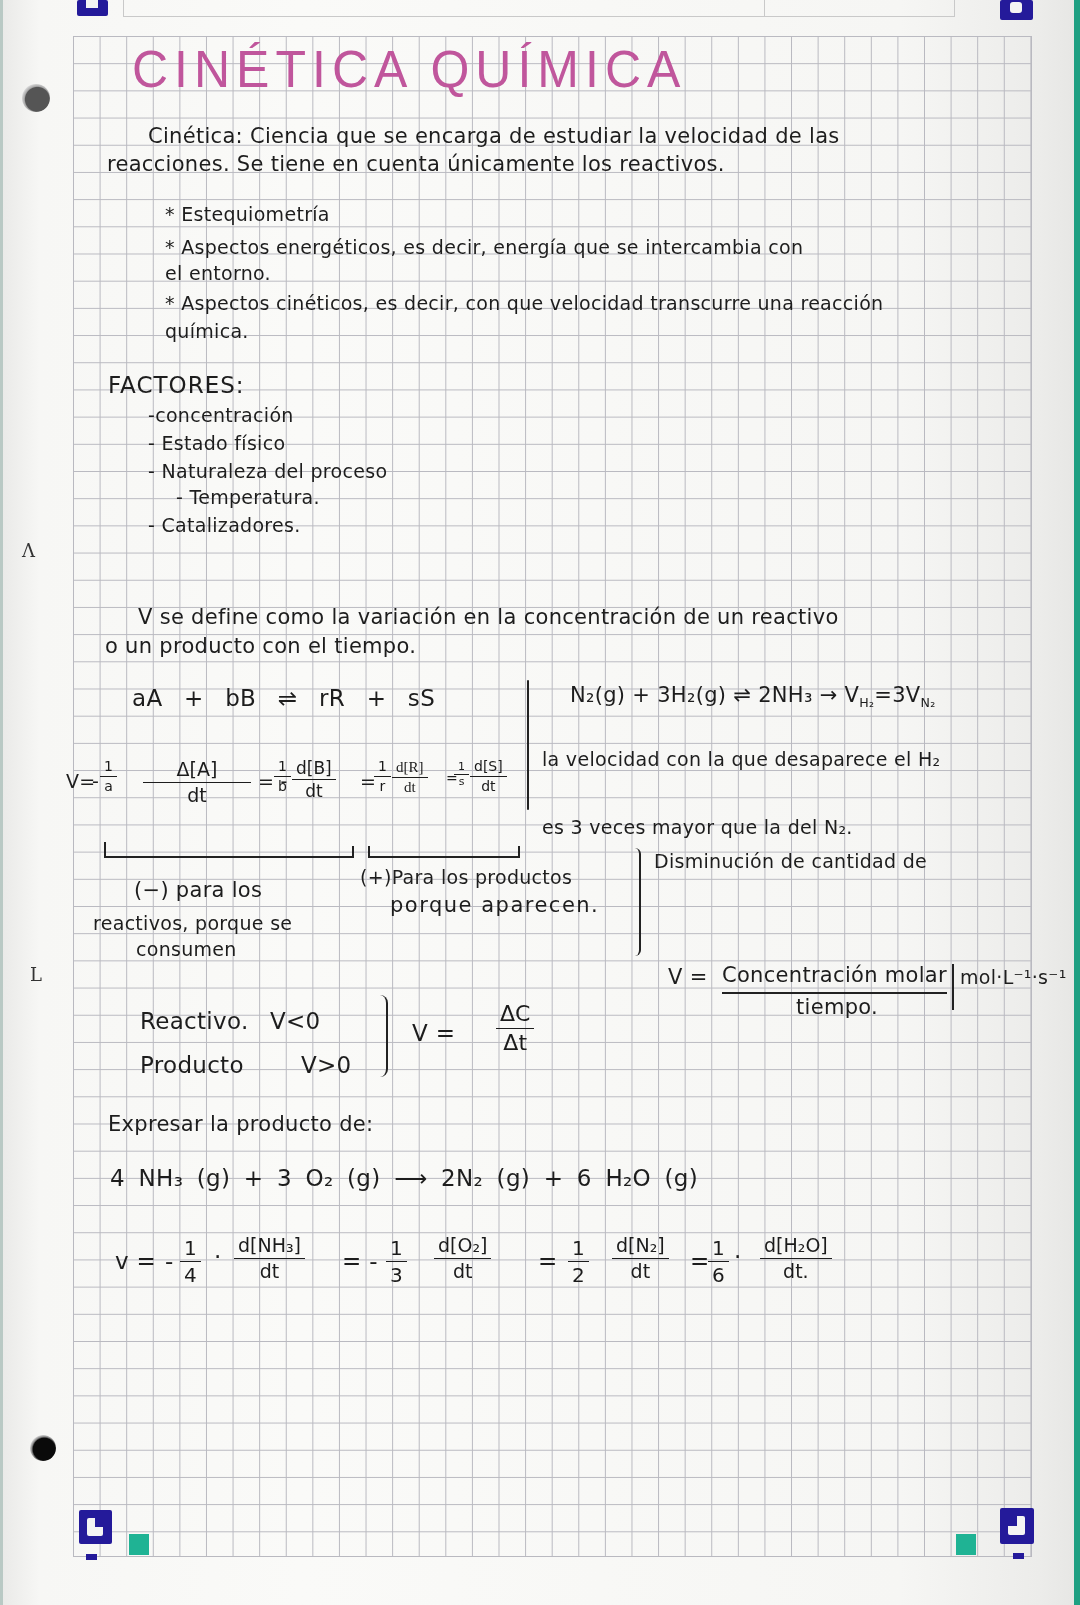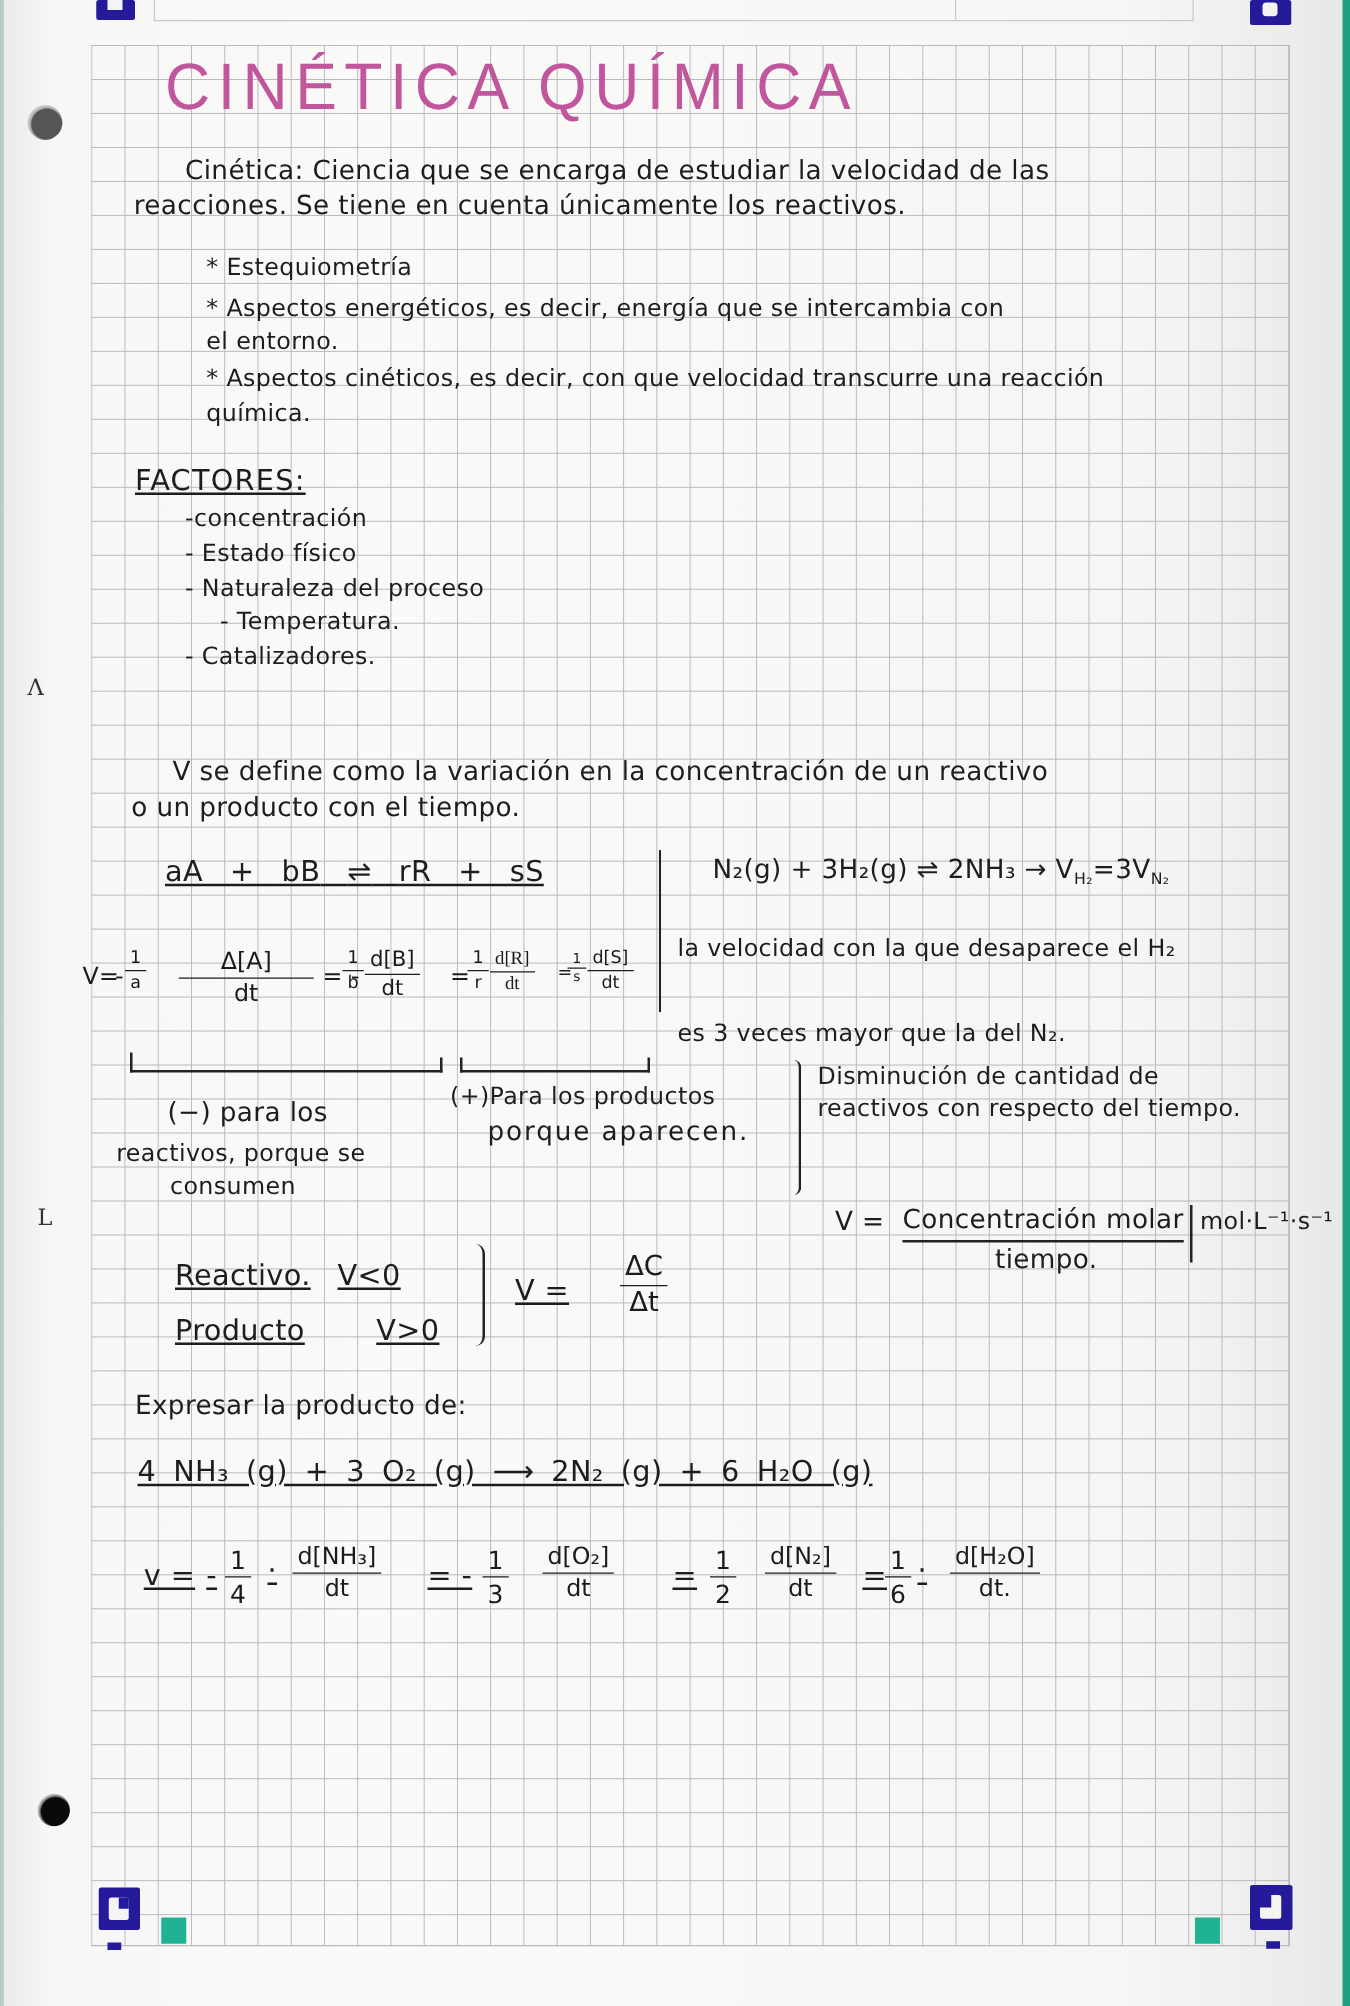--- a/index.html
+++ b/index.html
@@ -23,21 +23,21 @@
   .tab{position:absolute;background:#241a9a;border-radius:2px;}
   .tab .inner{position:absolute;background:#f4f4f4;}
   .dash{position:absolute;background:#241a9a;width:11px;height:6px;}
   .green{position:absolute;width:20px;height:21px;background:#1fb394;}
 
   .hw{position:absolute;font-family:"DejaVu Sans",sans-serif;color:#1d1d1d;white-space:nowrap;letter-spacing:0.3px;}
   .title{position:absolute;left:132px;top:40px;font-family:"Liberation Sans",sans-serif;font-size:50px;
     color:#c0569c;letter-spacing:6px;font-weight:400;transform:scaleY(1.05);}
   .t18{font-size:19px;}
   .t20{font-size:21px;}
-  .t22{font-size:23px;text-decoration:underline;}
+  .t22{font-size:23px;}
   .frac{position:absolute;display:inline-flex;flex-direction:column;align-items:center;font-size:19px;}
   .frac .num{border-bottom:1.6px solid #1d1d1d;padding:0 4px;line-height:1.25;}
   .frac .den{line-height:1.3;}
   .brace-v{position:absolute;border-left:2px solid #222;border-radius:8px;}
   .hline{position:absolute;background:#222;height:2px;}
   .vtick{position:absolute;background:#222;width:2px;}
   .ul{border-bottom:2px solid #222;}
   sub{font-size:0.6em;}
 </style>
 </head>
@@ -169,21 +169,20 @@
 
   <div class="hw t20" style="left:134px;top:878px;">(−) para los</div>
   <div class="hw t18" style="left:93px;top:912px;">reactivos, porque se</div>
   <div class="hw t18" style="left:136px;top:938px;">consumen</div>
 
   <div class="hw t18" style="left:360px;top:866px;">(+)Para los productos</div>
   <div class="hw t20" style="left:390px;top:893px;letter-spacing:1.5px;">porque aparecen.</div>
 
   <div class="brace-v" style="left:633px;top:848px;height:108px;border-left:none;border-right:2px solid #222;width:6px;border-radius:0 6px 6px 0;"></div>
   <div class="hw t18" style="left:654px;top:850px;">Disminución de cantidad de</div>
-  <div class="hw t18" style="left:654px;top:876px;">reactivos con respecto del tiempo.</div>
 
   <div class="hw t20" style="left:668px;top:965px;">V =</div>
   <div class="hw t20 ul" style="left:722px;top:963px;padding-bottom:5px;">Concentración molar</div>
   <div class="hw t20" style="left:796px;top:995px;">tiempo.</div>
   <div class="brace-v" style="left:952px;top:964px;height:46px;border-radius:0;"></div>
   <div class="hw t18" style="left:960px;top:966px;">mol·L⁻¹·s⁻¹</div>
 
   <div class="hw t22" style="left:140px;top:1008px;">Reactivo.</div>
   <div class="hw t22" style="left:270px;top:1008px;">V&lt;0</div>
   <div class="hw t22" style="left:140px;top:1052px;">Producto</div>

